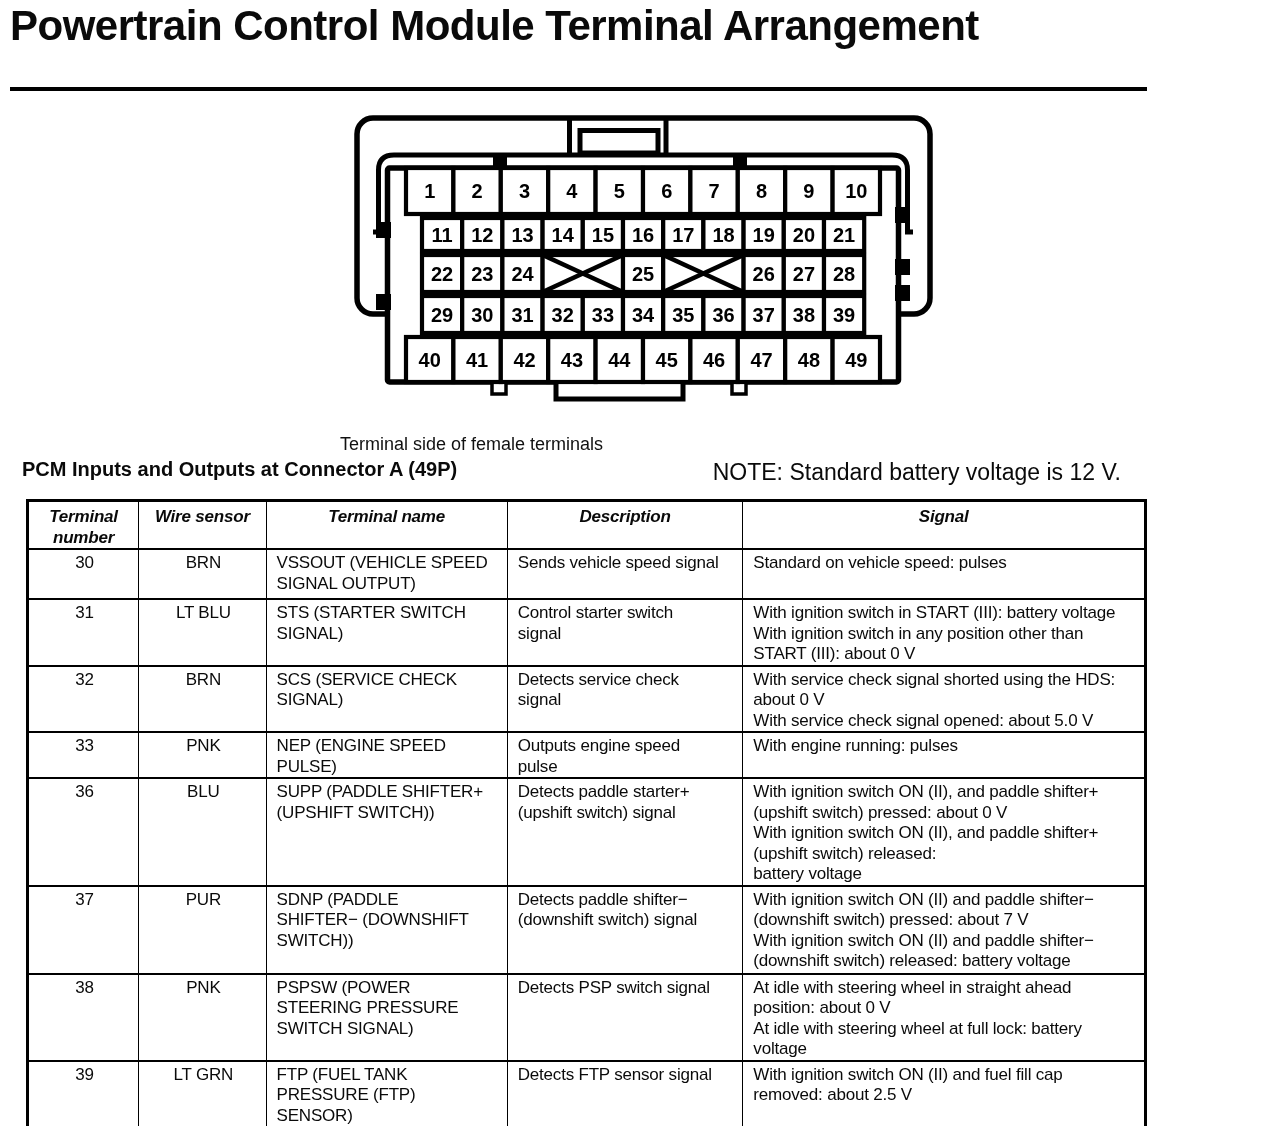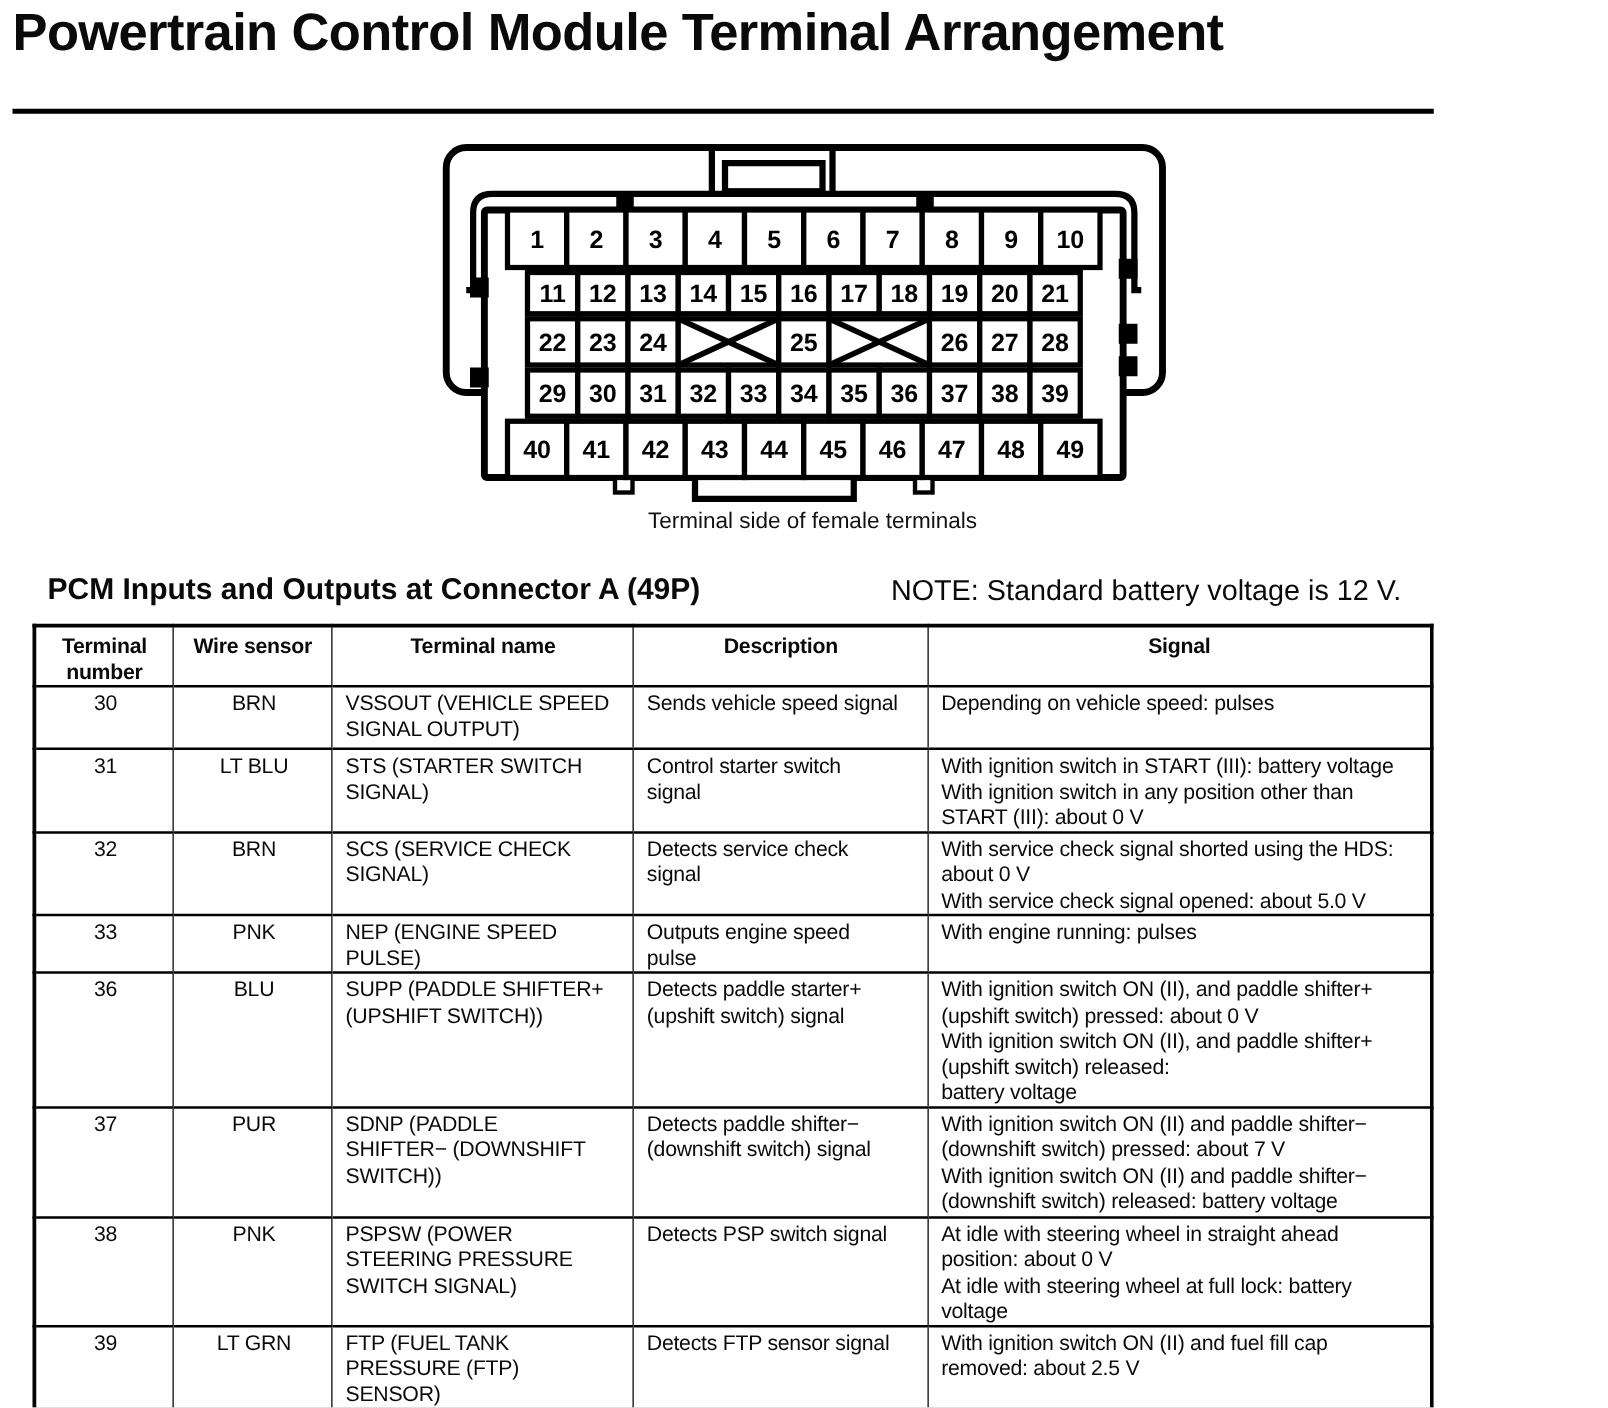--- a/index.html
+++ b/index.html
@@ -9,52 +9,52 @@
   }
   .page-title{
     position:absolute; left:10px; top:2px; margin:0;
     font-size:42px; font-weight:bold; letter-spacing:-0.5px; white-space:nowrap;
   }
   .title-rule{
     position:absolute; left:10px; top:87px; width:1267px; height:4px; background:#000;
   }
   .connector-wrap{ position:absolute; left:340px; top:108px; width:620px; height:330px; }
   .connector-caption{
-    position:absolute; left:340px; top:406px; width:620px;
-    text-align:center; font-size:18px; color:#111;
+    position:absolute; left:340px; top:434px; width:620px;
+    text-align:left; font-size:18px; color:#111;
   }
   
   .outline{ fill:#fff; stroke:#000; stroke-width:5.5; }
   .outline-thin{ fill:none; stroke:#000; stroke-width:5; }
   .blocktab{ fill:#fff; stroke:#000; stroke-width:5; }
   .blackkey{ fill:#000; stroke:none; }
   .whitekey{ fill:#fff; stroke:#000; stroke-width:3.5; }
   .term-cell{ fill:#fff; stroke:#000; stroke-width:4.2; }
   .cross-line{ stroke:#000; stroke-width:4.6; }
   .term-num{ font:bold 20px "Liberation Sans", sans-serif; text-anchor:middle; fill:#000; }
   
   .section-heading{
-    position:absolute; left:38px; top:458px; font-size:24px; font-weight:bold; white-space:nowrap;
+    position:absolute; left:22px; top:458px; font-size:20px; font-weight:bold; white-space:nowrap;
   }
   .section-note{
     position:absolute; right:26px; top:459px; font-size:23px; white-space:nowrap;text-align:right;
   }
   
   table.io{
     position:absolute; left:26px; top:499px;
     border-collapse:collapse; table-layout:fixed;
     border:3px solid #000;
     font-size:17px; line-height:20.5px; letter-spacing:-0.2px;
   }
   table.io th, table.io td{
     border-left:1.6px solid #000; border-top:2.4px solid #000;
     vertical-align:top; white-space:pre-line; overflow:hidden;
   }
   table.io th{
-    font-weight:bold; text-align:center; padding:5px 4px 0 4px; font-size:17px;
+    font-weight:bold; text-align:center; padding:5px 4px 0 4px; font-size:17px;font-style:italic;
   }
   table.io td{ padding:3px 8px 0 10px; }
   td.c{ text-align:center; padding-left:4px; padding-right:4px; }
   thead tr{ height:46px; }
   tbody tr:nth-child(1){ height:50px; }
   tbody tr:nth-child(2){ height:60px; }
   tbody tr:nth-child(3){ height:66px; }
   tbody tr:nth-child(4){ height:44px; }
   tbody tr:nth-child(5){ height:106px; }
   tbody tr:nth-child(6){ height:88px; }
@@ -228,21 +228,21 @@
         <th>Signal</th>
       </tr>
     </thead>
     <tbody>
       <tr>
         <td class="c">30</td>
         <td class="c">BRN</td>
         <td>VSSOUT (VEHICLE SPEED
 SIGNAL OUTPUT)</td>
         <td>Sends vehicle speed signal</td>
-        <td>Depending on vehicle speed: pulses</td>
+        <td>Standard on vehicle speed: pulses</td>
       </tr>
       <tr>
         <td class="c">31</td>
         <td class="c">LT BLU</td>
         <td>STS (STARTER SWITCH
 SIGNAL)</td>
         <td>Control starter switch
 signal</td>
         <td>With ignition switch in START (III): battery voltage
 With ignition switch in any position other than

